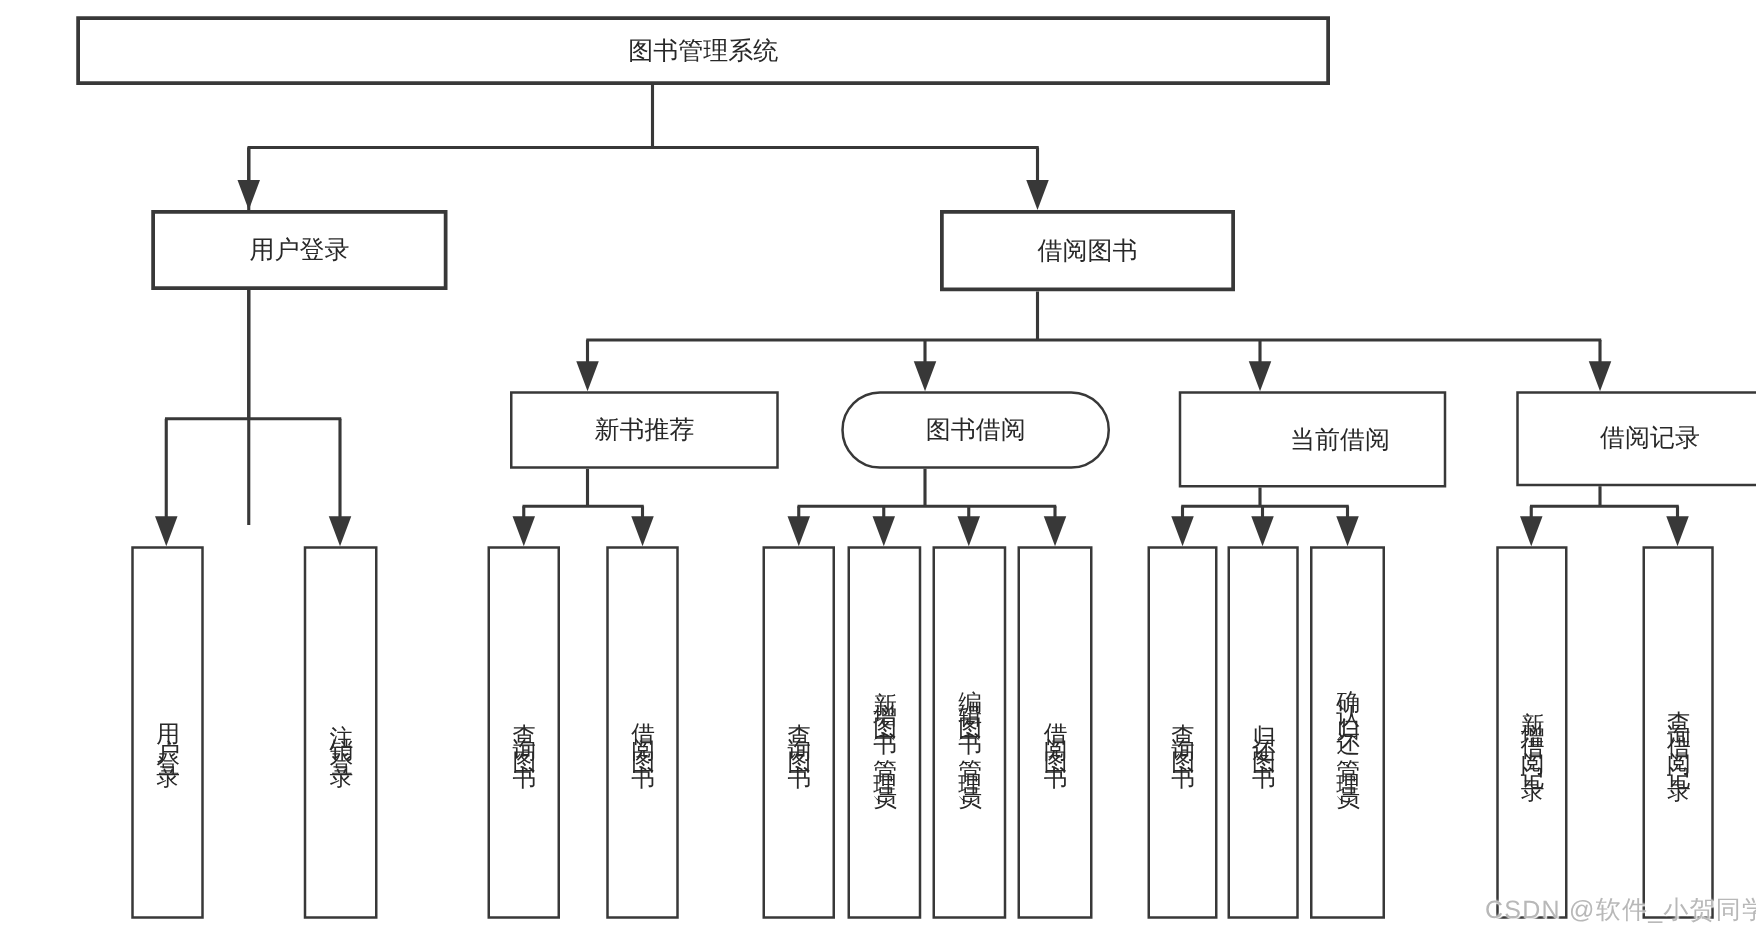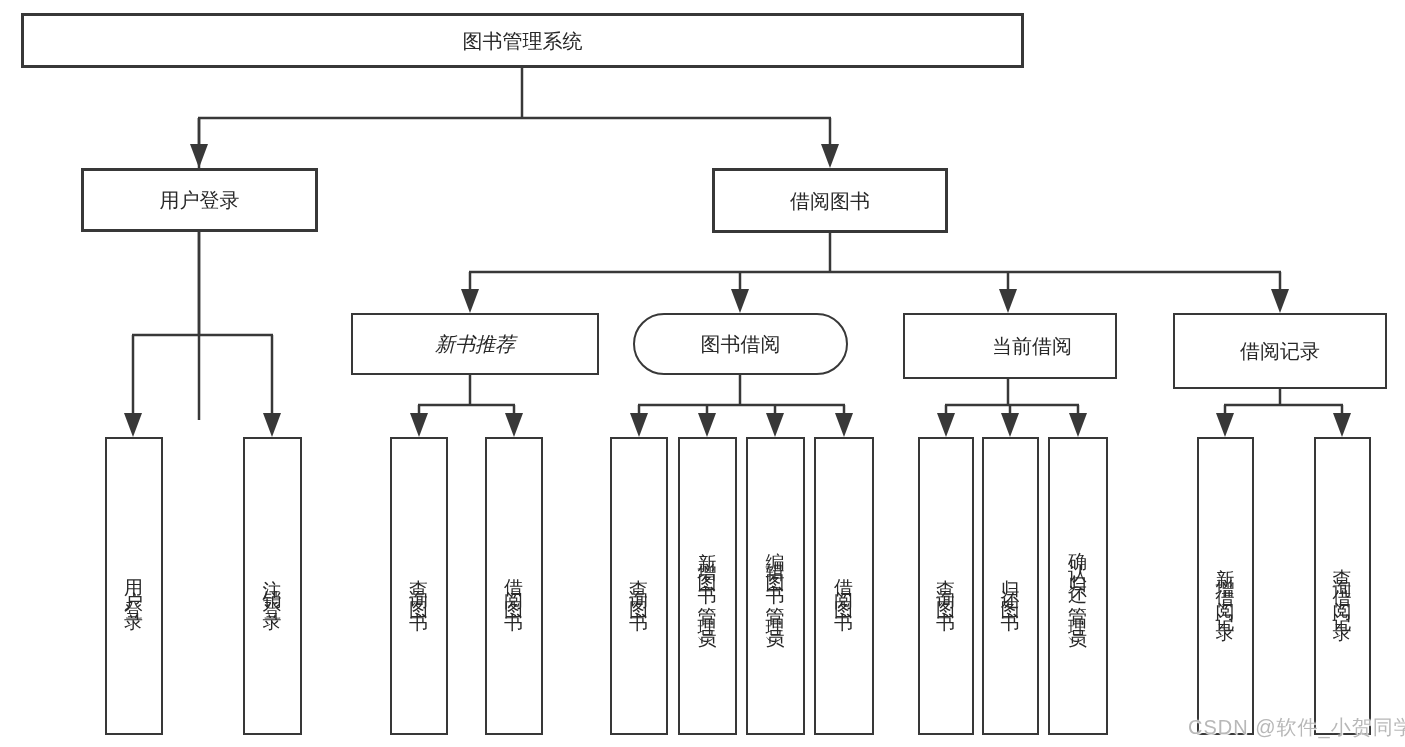--- a/index.html
+++ b/index.html
@@ -4,21 +4,21 @@
 <style>
   html,body{margin:0;padding:0;background:#ffffff;}
   .canvas{
     position:relative;width:1405px;height:747px;background:#ffffff;overflow:hidden;
     font-family:"Liberation Sans","DejaVu Sans",sans-serif;color:#282828;
   }
   .wires{position:absolute;left:0;top:0;width:1405px;height:747px;z-index:1;}
   .box{
     position:absolute;background:#ffffff;border:3px solid #383838;box-sizing:border-box;
     display:flex;align-items:center;justify-content:center;
-    font-size:20px;line-height:1;z-index:2;white-space:nowrap;
+    font-size:20px;line-height:1;z-index:2;white-space:nowrap;margin-left:40px;
   }
   .box.lvl3{border-width:2px;}
   .leaf{
     position:absolute;background:#ffffff;border:2px solid #383838;box-sizing:border-box;
     top:437px;height:298px;z-index:2;
     display:flex;align-items:center;justify-content:center;
     writing-mode:vertical-rl;text-orientation:mixed;
     font-size:19px;letter-spacing:11px;line-height:1;white-space:nowrap;
   }
   .watermark{
@@ -99,23 +99,23 @@
       <polygon points="1216,413 1234,413 1225,437"></polygon>
       <polygon points="1333,413 1351,413 1342,437"></polygon>
     </g>
   </svg>
 
   <div class="box" style="left:21px;top:13px;width:1003px;height:55px;">图书管理系统</div>
 
   <div class="box" style="left:81px;top:168px;width:237px;height:64px;">用户登录</div>
   <div class="box" style="left:712px;top:168px;width:236px;height:65px;">借阅图书</div>
 
-  <div class="box lvl3" style="left:351px;top:313px;width:248px;height:62px;font-style:italic;">新书推荐</div>
+  <div class="box lvl3" style="left:368px;top:313px;width:215px;height:62px;">新书推荐</div>
   <div class="box lvl3" style="left:633px;top:313px;width:215px;height:62px;border-radius:31px;">图书借阅</div>
-  <div class="box lvl3" style="left:903px;top:313px;width:214px;height:66px;padding-left:44px;">当前借阅</div>
+  <div class="box lvl3" style="left:903px;top:313px;width:214px;height:77px;padding-left:44px;">当前借阅</div>
   <div class="box lvl3" style="left:1173px;top:313px;width:214px;height:76px;">借阅记录</div>
 
   <div class="leaf" style="left:105px;width:58px;">用户登录</div>
   <div class="leaf" style="left:243px;width:59px;">注销登录</div>
 
   <div class="leaf" style="left:390px;width:58px;">查询图书</div>
   <div class="leaf" style="left:485px;width:58px;">借阅图书</div>
 
   <div class="leaf" style="left:610px;width:58px;">查询图书</div>
   <div class="leaf" style="left:678px;width:59px;">新增图书（管理员）</div>

